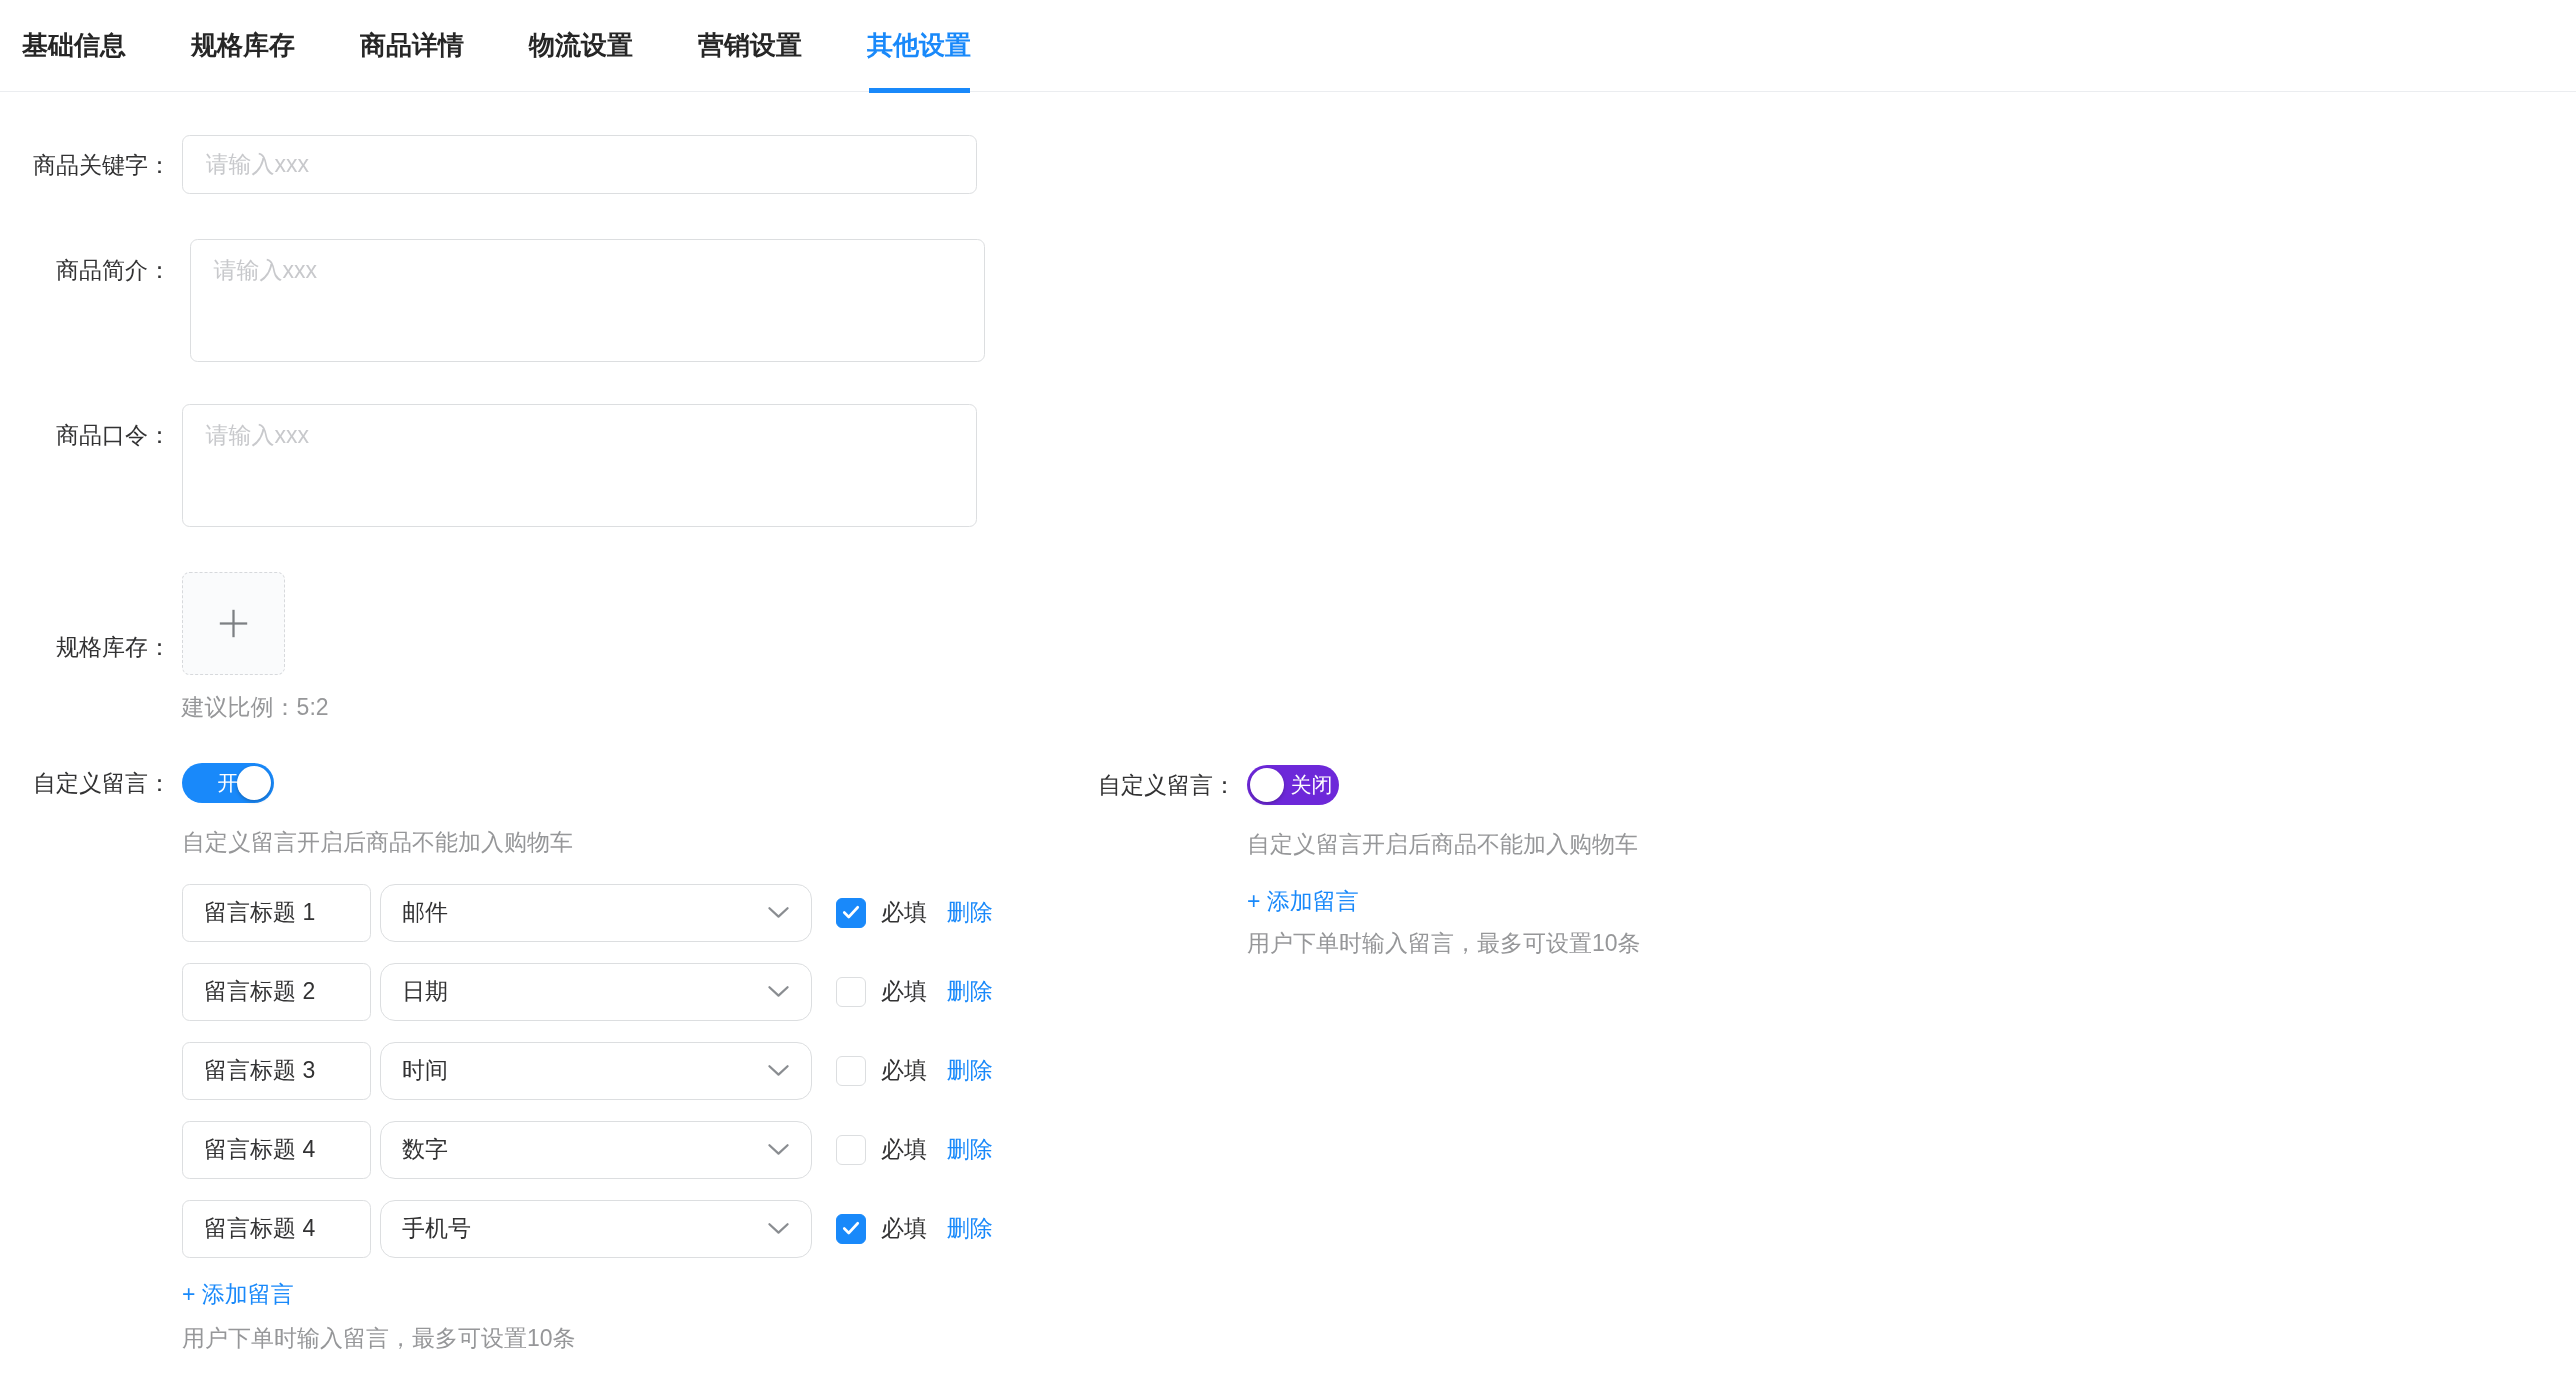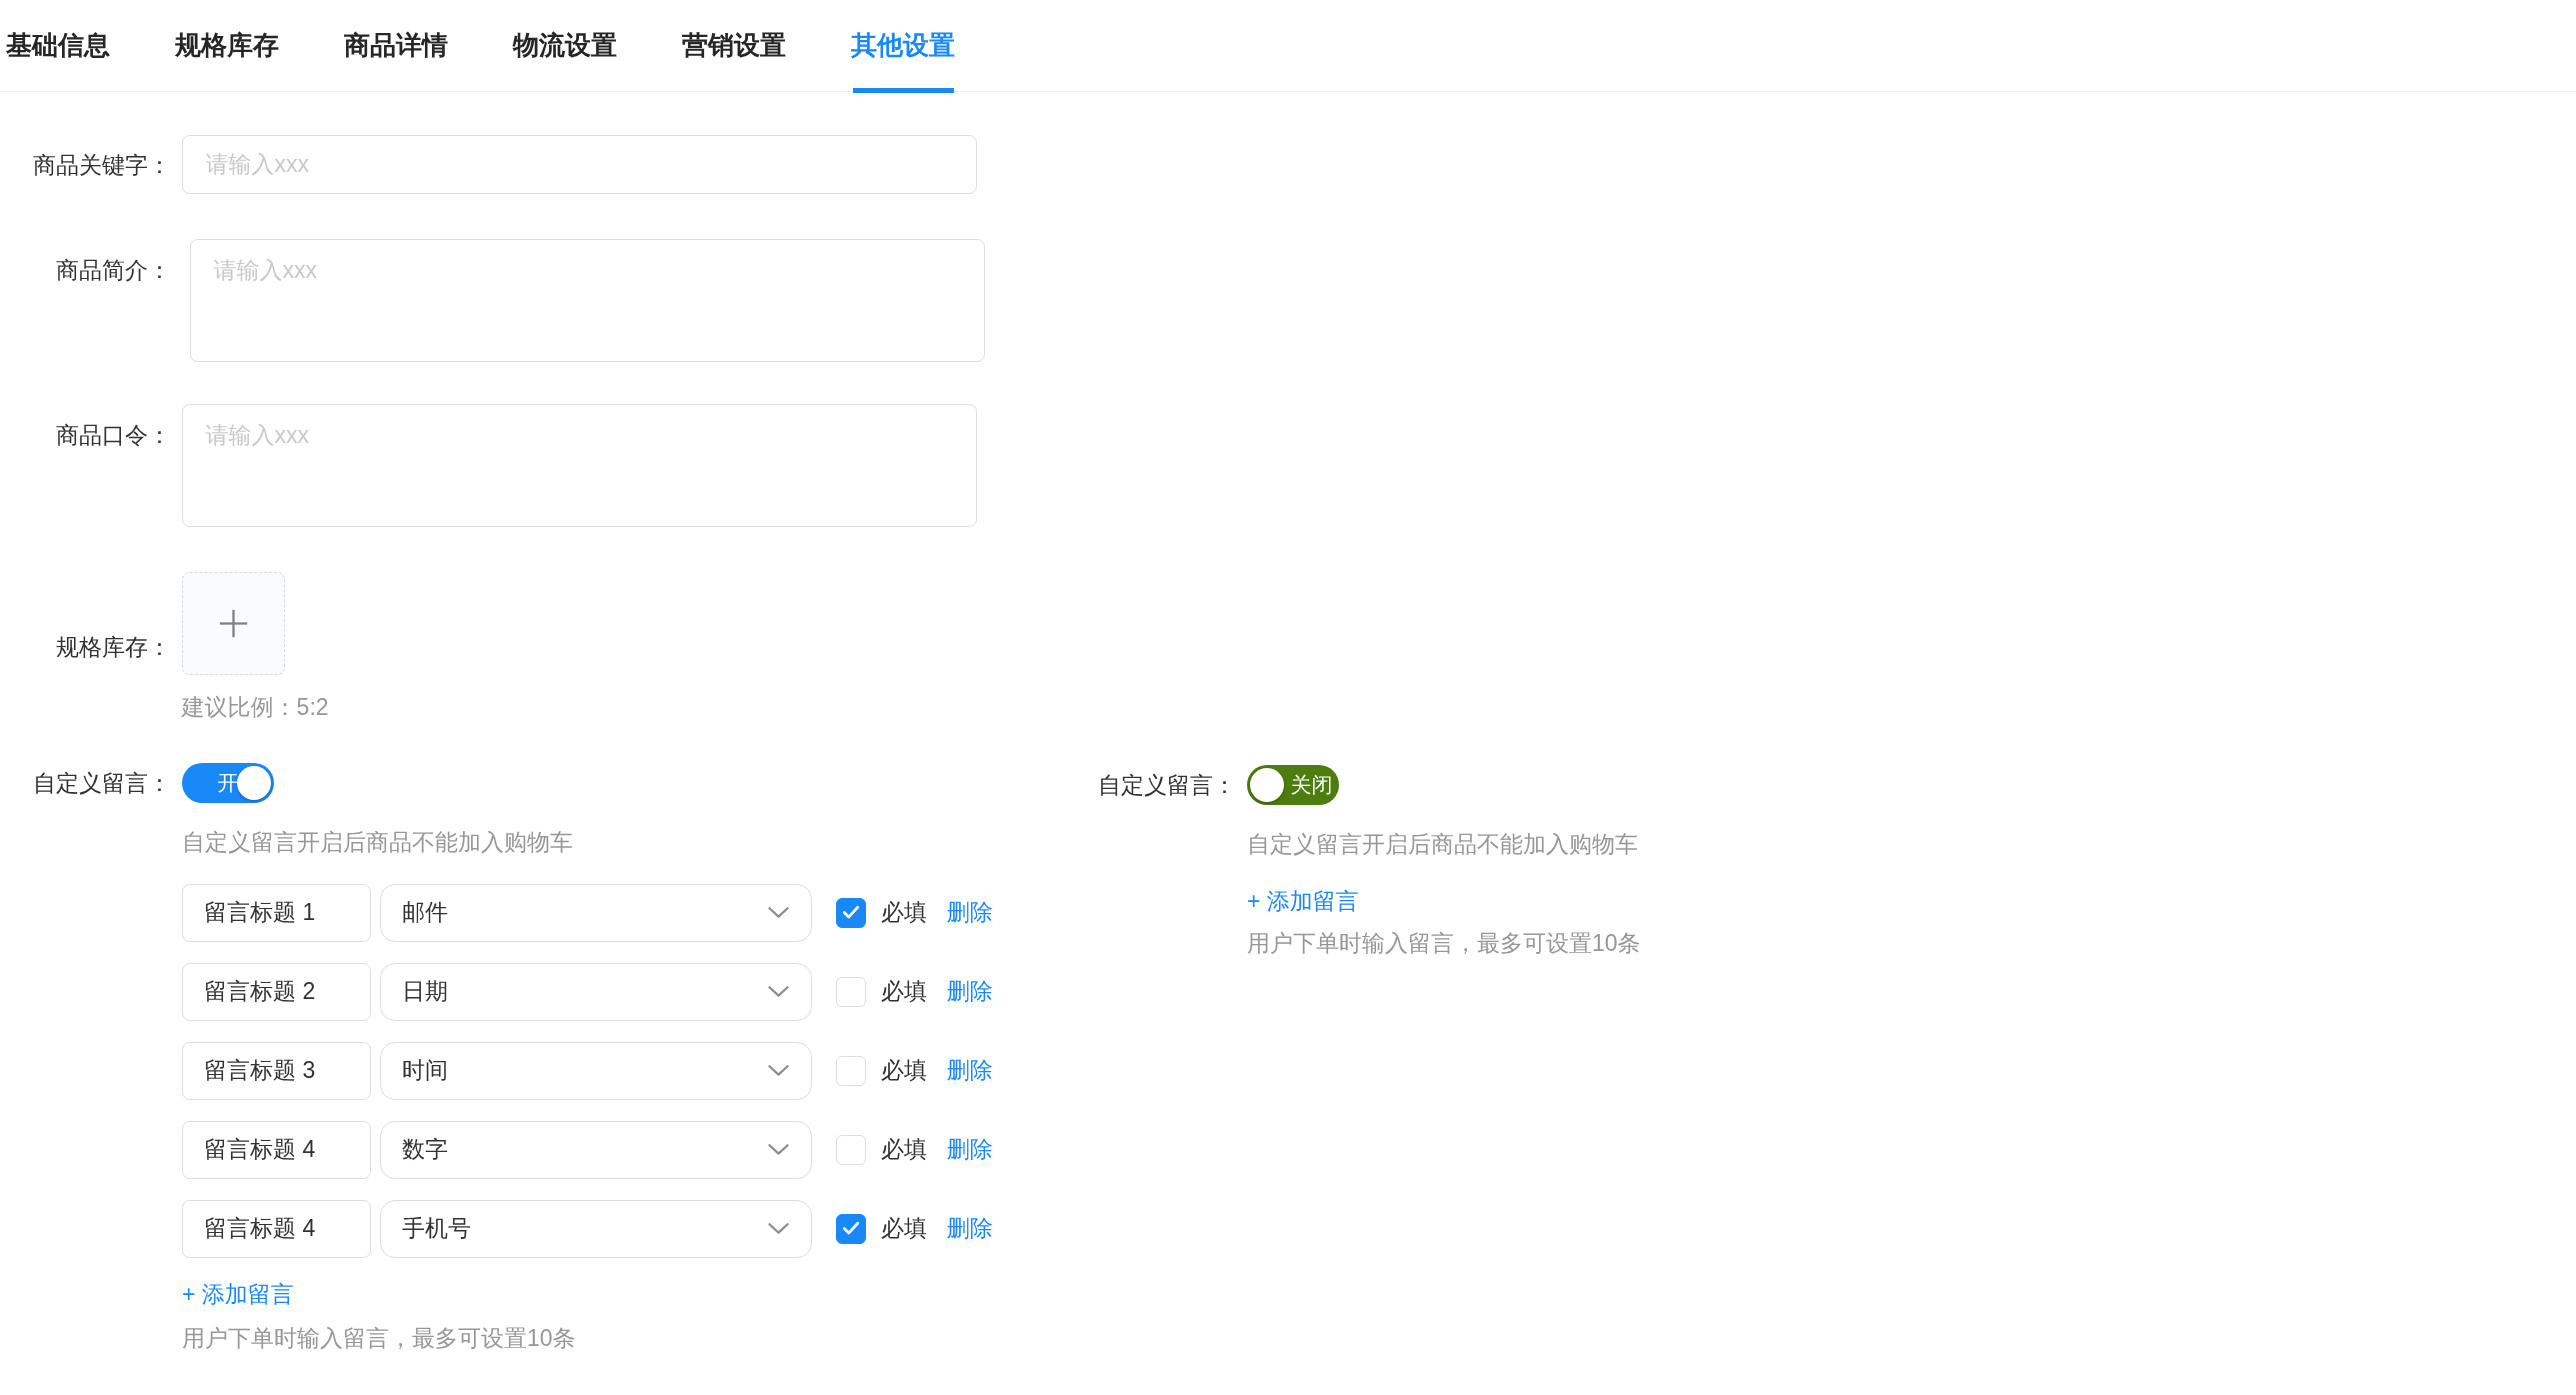--- a/index.html
+++ b/index.html
@@ -1,20 +1,20 @@
 <!DOCTYPE html>
 <html style="font-size:12px"><head>
 <meta charset="utf-8">
 <style>
   * { margin:0; padding:0; box-sizing:border-box; }
   html,body { width:2576px; height:1395px; background:#ffffff; overflow:hidden;
               font-family:"Liberation Sans","DejaVu Sans",sans-serif; }
 
   
-  .tabbar { display:flex; align-items:center; height:92px; padding-left:6px;
+  .tabbar { display:flex; align-items:center; height:92px; padding-left:22px;
             border-bottom:1.5px solid #ebedf0; position:relative; }
   .tab { height:100%; display:flex; align-items:center; margin-right:65px;
          font-size:26px; font-weight:600; color:#262626; position:relative; cursor:pointer; }
   .tab.active { color:#1989fa; }
   .tab.active::after { content:""; position:absolute; left:1.5px; right:1.5px; bottom:-1.5px;
                        height:4.5px; background:#1989fa; }
 
   
   .form { padding-top:0;padding-left:16px; }
   .form-row { display:flex; align-items:center; }
@@ -40,21 +40,21 @@
 
   
   .switch { width:92px; height:40px; border-radius:20.4px; position:relative; cursor:pointer;
             flex:none; }
   .switch .knob { position:absolute; top:3px; width:34px; height:34px; border-radius:50%;
                   background:#ffffff; box-shadow:0 1.5px 3.8px rgba(0,0,0,.25); }
   .switch .sw-label { position:absolute; top:0; line-height:40px; font-size:21px; color:#ffffff; }
   .switch.on  { background:#1989fa; }
   .switch.on  .knob { right:3px; }
   .switch.on  .sw-label { left:36px; }
-  .switch.off { background:#4d7c0f; }
+  .switch.off { background:#6d28d9; }
   .switch.off .knob { left:3px; }
   .switch.off .sw-label { left:44px; }
 
   .helper { font-size:23px; color:#969799; line-height:30px; }
   .indent { margin-left:166px; }
 
   
   .msg-rows { margin-top:27px; margin-left:166px; }
   .msg-row { display:flex; align-items:center; height:58px; margin-bottom:21px; }
   .msg-title-input { width:189px; height:58px; border:1.5px solid #dcdee0; border-radius:7.6px;

